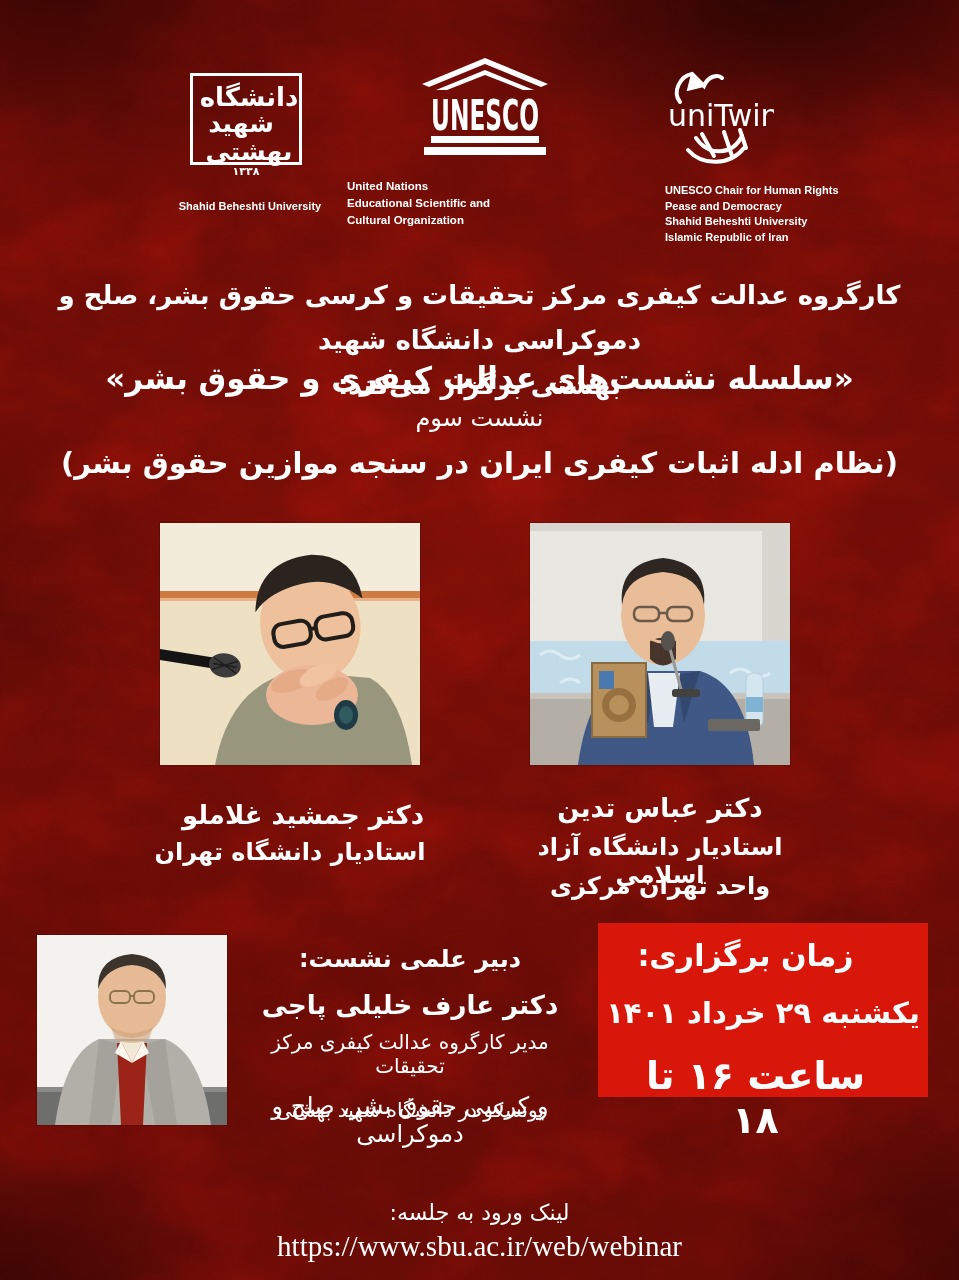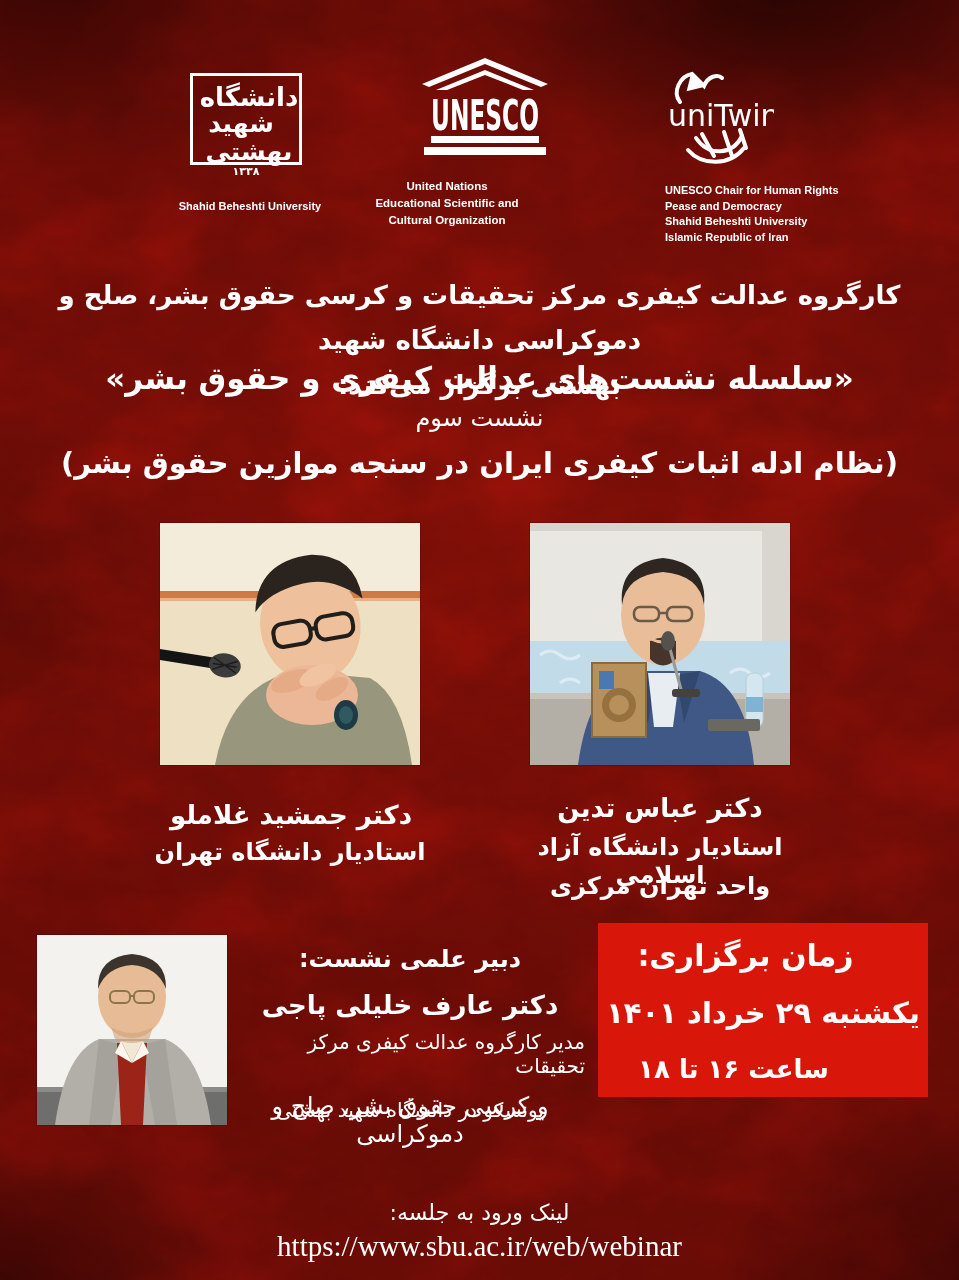--- a/index.html
+++ b/index.html
@@ -17,49 +17,49 @@
   }
   .grunge{position:absolute;inset:0;pointer-events:none;}
   .abs{position:absolute;}
   .fa{direction:rtl;unicode-bidi:isolate;text-align:center;color:#fff;}
   .en{font-family:"Liberation Sans","DejaVu Sans",sans-serif;color:#fff;}
   .b{font-weight:bold;}
   
   .sbu-box{left:190px;top:73px;width:112px;height:92px;border:3px solid #fff;box-sizing:border-box;}
   .sbu-cap{left:150px;top:200px;width:200px;font-size:11px;text-align:center;font-weight:bold;}
   .unesco-logo{left:422px;top:58px;width:126px;height:112px;}
-  .unesco-cap{left:347px;top:178px;width:200px;font-size:11.5px;line-height:17px;text-align:center;font-weight:bold;}
+  .unesco-cap{left:347px;top:178px;width:200px;font-size:11.5px;line-height:17px;text-align:left;font-weight:bold;}
   .unitwin-logo{left:658px;top:64px;width:116px;height:112px;}
   .unitwin-cap{left:665px;top:183px;width:220px;font-size:11px;line-height:15.5px;text-align:left;font-weight:bold;}
   
   .intro{left:40px;top:273px;width:879px;font-size:26px;line-height:45px;}
   .series{left:40px;top:360px;width:879px;font-size:31px;}
   .session-no{left:40px;top:404px;width:879px;font-size:24px;}
   .session-title{left:40px;top:446px;width:879px;font-size:29px;}
   
   .photo{box-shadow:0 0 0 1px rgba(0,0,0,.15);}
   .photo-a{left:160px;top:523px;width:260px;height:242px;}
   .photo-b{left:530px;top:523px;width:260px;height:242px;}
   .photo-c{left:37px;top:935px;width:190px;height:190px;}
-  .name-a{left:136px;top:800px;width:310px;font-size:26px;}
+  .name-a{left:148px;top:800px;width:310px;font-size:26px;}
   .aff-a{left:135px;top:838px;width:310px;font-size:24px;}
   .name-b{left:505px;top:793px;width:310px;font-size:26px;}
   .aff-b1{left:505px;top:833px;width:310px;font-size:24px;}
   .aff-b2{left:505px;top:872px;width:310px;font-size:24px;}
   
   .sec-head{left:245px;top:945px;width:330px;font-size:24px;}
   .sec-name{left:245px;top:990px;width:330px;font-size:26px;}
-  .sec-r1{left:235px;top:1030px;width:350px;font-size:20px;text-align:right;}
+  .sec-r1{left:235px;top:1030px;width:350px;font-size:20px;}
   .sec-r2{left:235px;top:1092px;width:350px;font-size:24px;}
   .sec-r3{left:235px;top:1098px;width:350px;font-size:20px;}
   
   .sched{left:598px;top:923px;width:330px;height:174px;background:#d8170a;}
   .sched-head{left:598px;top:938px;width:295px;font-size:30px;}
   .sched-date{left:598px;top:996px;width:330px;font-size:29px;}
-  .sched-time{left:598px;top:1054px;width:271px;font-size:26px;}
+  .sched-time{left:620px;top:1054px;width:271px;font-size:38px;}
   
   .note{left:40px;top:1152px;width:879px;font-size:25px;}
   .link-label{left:40px;top:1200px;width:879px;font-size:22px;}
   .link-url{left:40px;top:1230px;width:879px;text-align:center;font-size:29px;
             font-family:"Liberation Serif","DejaVu Serif",serif;}
 </style>
 </head>
 <body>
 
 <div class="poster">

